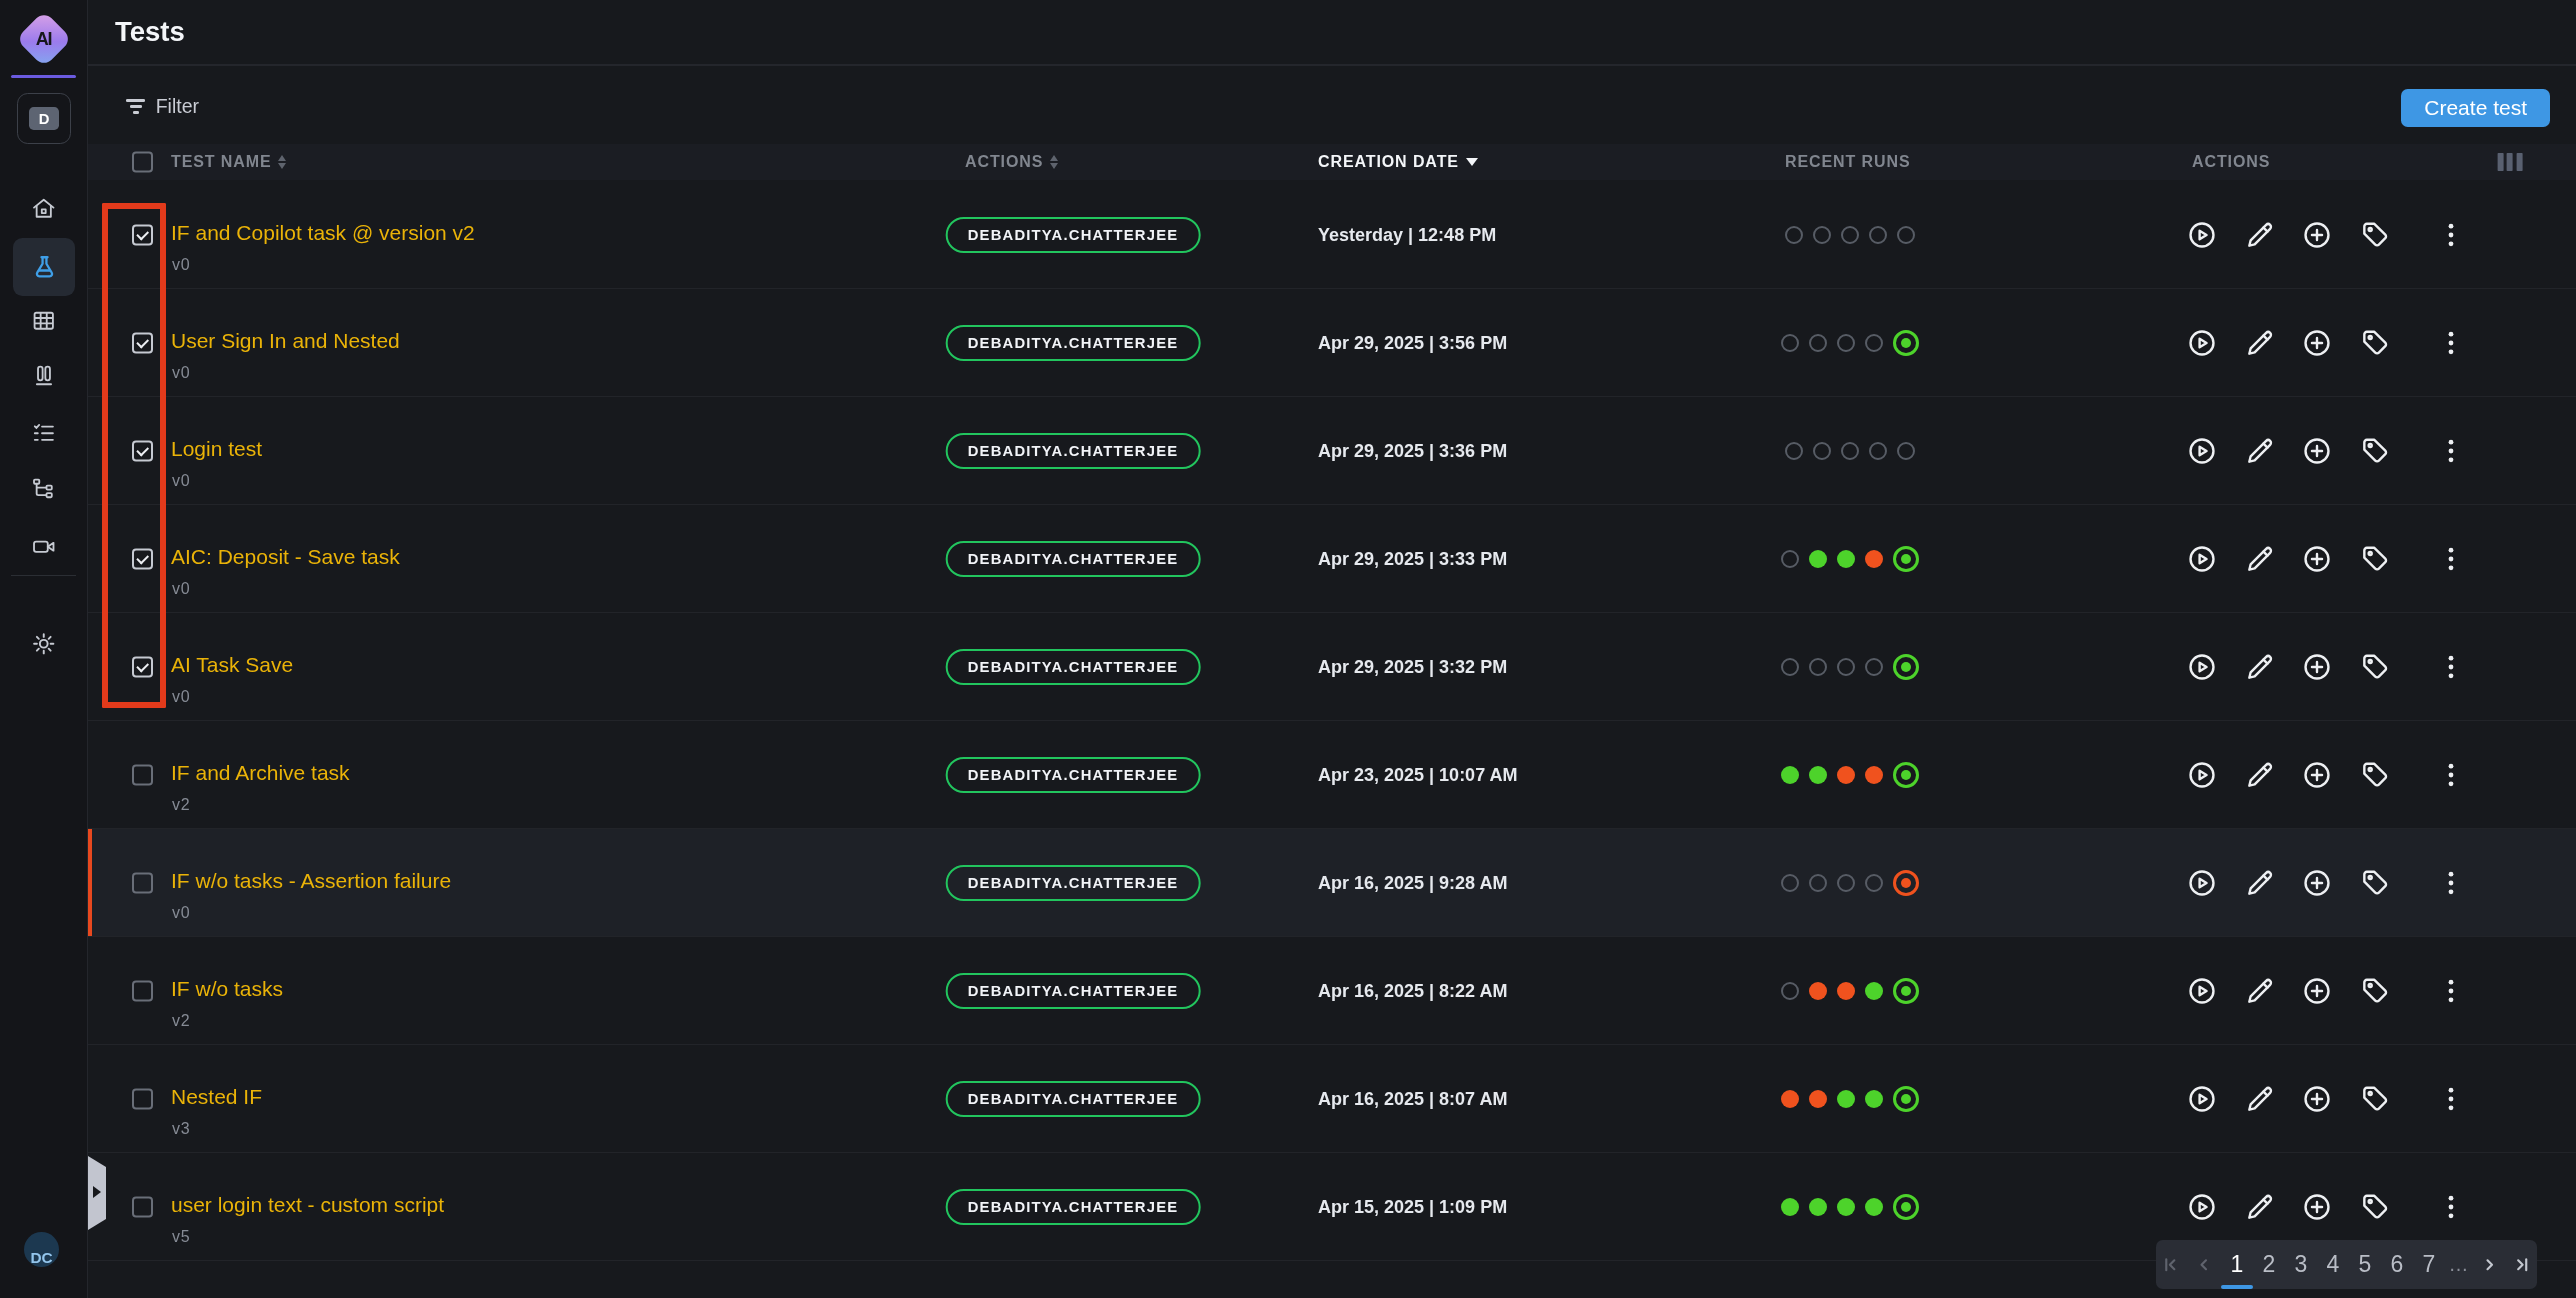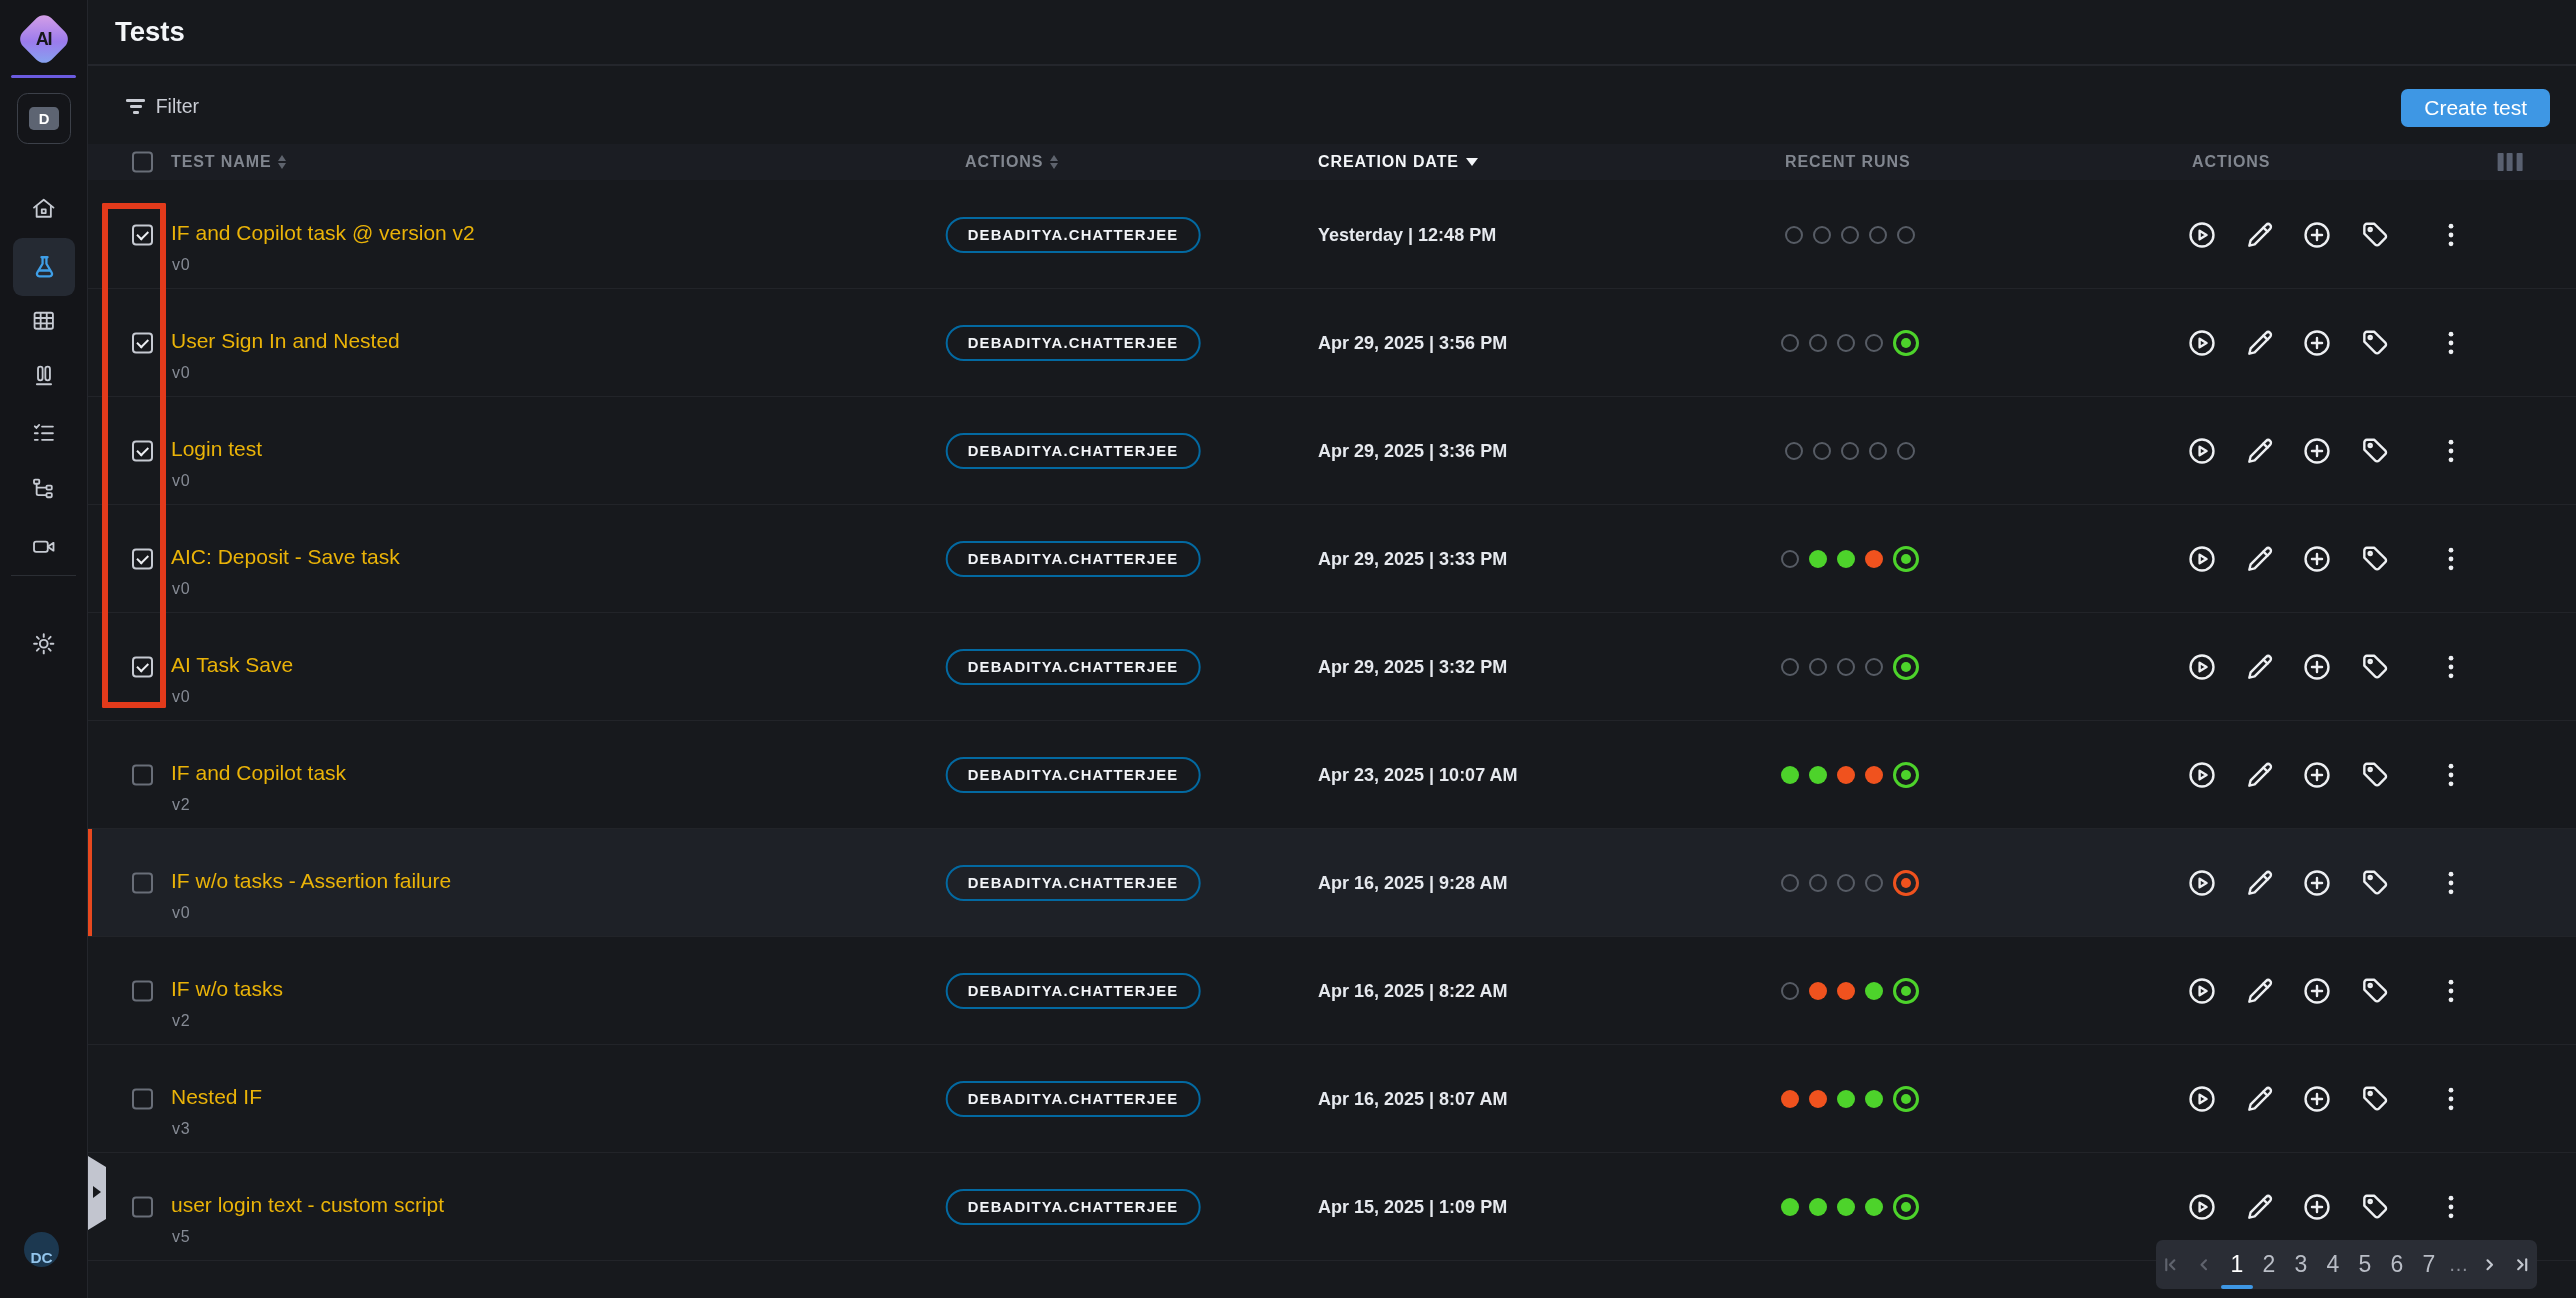--- a/index.html
+++ b/index.html
@@ -46,21 +46,21 @@
   .trow { position:relative; height:108px; border-bottom:1.3px solid #222429; }
   .trow.highlight { background:#1e2127; }
   .trow.highlight::before { content:""; position:absolute; left:0; top:0; bottom:0; width:4px; background:#e8491f; }
 
   .cb { position:absolute; left:44px; top:50%; transform:translateY(-50%); width:21px; height:21px; border:2px solid #696e78; border-radius:4px; }
   .cb.checked { border-color:#c6cad2; }
   .cb.checked::after { content:""; position:absolute; left:3.4px; top:4px; width:9.4px; height:4.7px; border-left:2px solid #eceef2; border-bottom:2px solid #eceef2; transform:rotate(-45deg); }
 
   .tname { position:absolute; left:83px; top:40px; font-size:21px; color:#eab308; white-space:nowrap; }
   .tver  { position:absolute; left:84px; top:75px; font-size:16px; color:#868b95; letter-spacing:0.7px; }
-  .badge { position:absolute; left:985px; top:50%; transform:translate(-50%,-50%); height:36px; line-height:32px; padding:0 20px; border:2px solid #0369a1; border-radius:19px; color:#f2f4f8; font-size:14.8px; font-weight:700; letter-spacing:1.2px; white-space:nowrap; }
+  .badge { position:absolute; left:985px; top:50%; transform:translate(-50%,-50%); height:36px; line-height:32px; padding:0 20px; border:2px solid #22c55e; border-radius:19px; color:#f2f4f8; font-size:14.8px; font-weight:700; letter-spacing:1.2px; white-space:nowrap; }
   .tdate { position:absolute; left:1230px; top:50%; transform:translateY(-50%); font-size:18px; font-weight:700; color:#e6e9ee; white-space:nowrap; }
 
   .runs { position:absolute; left:1681px; top:50%; transform:translateY(-50%); width:161px; display:flex; align-items:center; justify-content:center; gap:10px; }
   .dot { flex:none; border-radius:50%; }
   .dot.empty { width:18px; height:18px; border:2px solid #575c65; }
   .dot.pass  { width:18px; height:18px; background:#4dd32b; }
   .dot.fail  { width:18px; height:18px; background:#f0521e; }
   .dot.pass-ring, .dot.fail-ring { width:26px; height:26px; display:flex; align-items:center; justify-content:center; }
   .dot.pass-ring { border:3.4px solid #4dd32b; } .dot.fail-ring { border:3.4px solid #f0521e; }
   .dot.pass-ring::after { content:""; width:10px; height:10px; border-radius:50%; background:#4dd32b; }
@@ -394,21 +394,21 @@
             </svg>
       <svg class="act-kebab" width="32" height="32" viewBox="0 0 24 24" fill="#eef0f3">
               <circle cx="12" cy="5.4" r="1.8"></circle>
               <circle cx="12" cy="12" r="1.8"></circle>
               <circle cx="12" cy="18.6" r="1.8"></circle>
             </svg>
     </div>
   </div>
         <div class="trow">
     <span class="cb"></span>
-    <div class="tname">IF and Copilot task</div>
+    <div class="tname">IF and Archive task</div>
     <div class="tver">v2</div>
     <span class="badge">DEBADITYA.CHATTERJEE</span>
     <span class="tdate">Apr 23, 2025 | 10:07 AM</span>
     <div class="runs">
             <span class="dot pass"></span>
             <span class="dot pass"></span>
             <span class="dot fail"></span>
             <span class="dot fail"></span>
             <span class="dot pass-ring"></span>
           </div>

